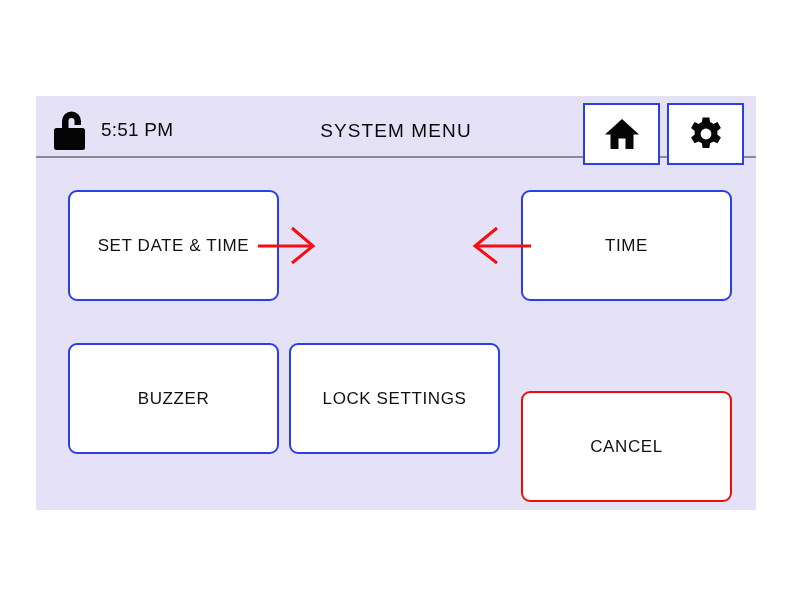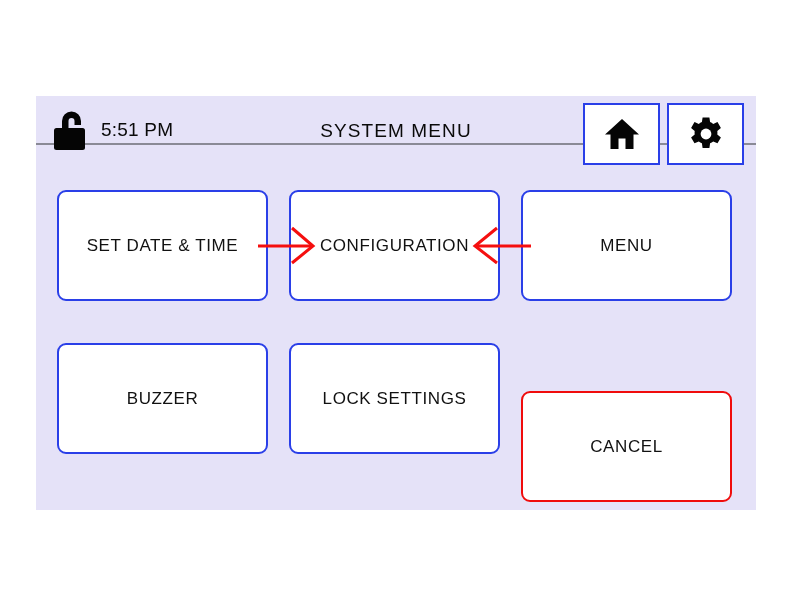--- a/index.html
+++ b/index.html
@@ -24,21 +24,21 @@
     background: #e5e2f8;
     box-sizing: border-box;
   }
 
   
   #header-bar {
     position: absolute;
     left: 0;
     top: 0;
     width: 720px;
-    height: 49px;
+    height: 62px;
     background: #e5e2f8;
     border-bottom: 2px solid #8a8a96;
     box-sizing: border-box;
   }
 
   #lock-icon {
     position: absolute;
     left: 13px;
     top: 12px;
     width: 44px;
@@ -103,21 +103,21 @@
     align-items: center;
     justify-content: center;
     font-size: 17px;
     color: #111111;
     letter-spacing: 0.6px;
     white-space: nowrap;
     text-align: center;
   }
   .menu-btn.danger { border-color: #f00c0c; margin-top: 48px; }
 
-  .col-0 { left: 21px; }
+  .col-0 { left: 32px; }
   .col-1 { left: 253px; }
   .col-2 { left: 485px; }
   .row-0 { top: 25px; }
   .row-1 { top: 178px; }
 
   
   #annotation-layer {
     position: absolute;
     left: 0;
     top: 0;
@@ -159,26 +159,23 @@
     </div>
 
   </div>
 
   <div id="menu-grid">
 
     <div class="menu-btn col-0 row-0">
       <span>SET DATE &amp; TIME</span>
     </div>
 
-    <div class="menu-btn col-1 row-0">
-      <span>CONFIGURATION</span>
-    </div>
 
     <div class="menu-btn col-2 row-0">
-      <span>MENU</span>
+      <span>TIME</span>
     </div>
 
     <div class="menu-btn col-1 row-1">
       <span>LOCK SETTINGS</span>
     </div>
 
     <div class="menu-btn col-0 row-1">
       <span>BUZZER</span>
     </div>
 

